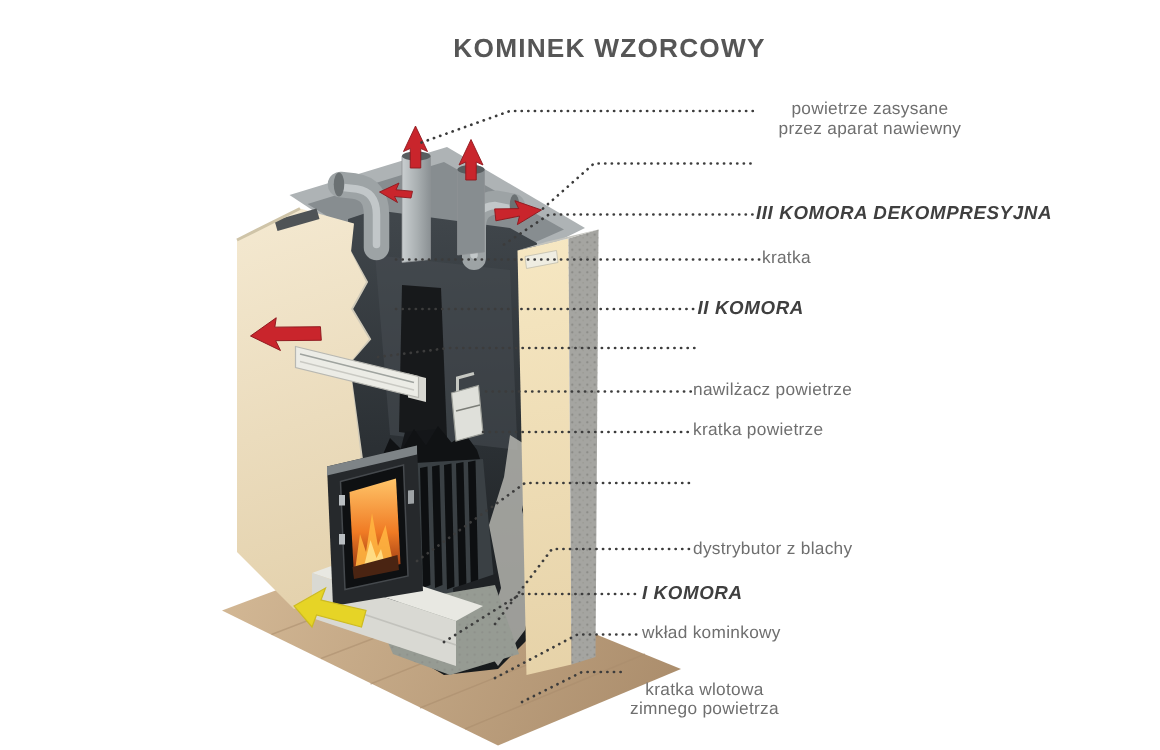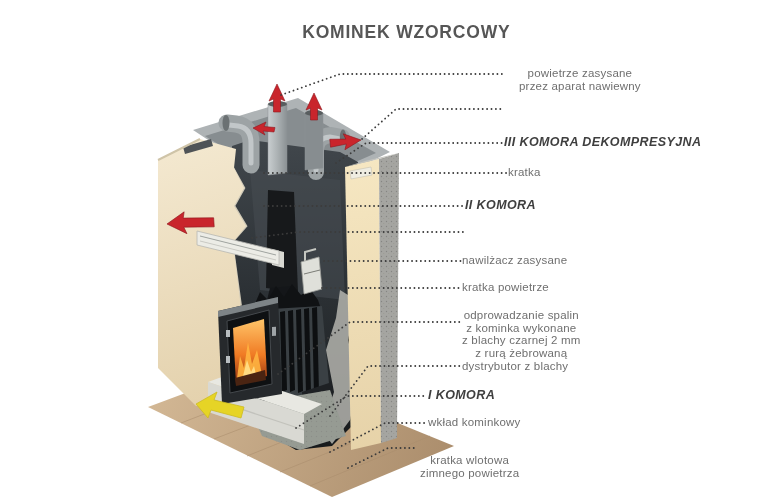--- a/index.html
+++ b/index.html
@@ -187,25 +187,21 @@
     </g>
   </svg>
 
   <div class="page-title">KOMINEK WZORCOWY</div>
 
   <div class="lbl" style="left:494px;top:67px;margin-left:25px;">powietrze zasysane
 przez aparat nawiewny</div>
   <div class="lbl bold" style="left:504px;top:136px;">III KOMORA DEKOMPRESYJNA</div>
   <div class="lbl" style="left:508px;top:166px;">kratka</div>
   <div class="lbl bold" style="left:465px;top:199px;">II KOMORA</div>
-  <div class="lbl" style="left:462px;top:254px;">nawilżacz zasysane</div>
+  <div class="lbl" style="left:462px;top:254px;">nawilżacz powietrze</div>
   <div class="lbl" style="left:462px;top:281px;">kratka powietrze</div>
-  <div class="lbl" style="left:462px;top:309px;">odprowadzanie spalin
-z kominka wykonane
-z blachy czarnej 2 mm
-z rurą żebrowaną</div>
   <div class="lbl" style="left:462px;top:360px;">dystrybutor z blachy</div>
   <div class="lbl bold" style="left:428px;top:389px;">I KOMORA</div>
   <div class="lbl" style="left:428px;top:416px;">wkład kominkowy</div>
   <div class="lbl" style="left:420px;top:441px;margin-top:13px;">kratka wlotowa
 zimnego powietrza</div>
 
 </div>
 
 </body></html>

